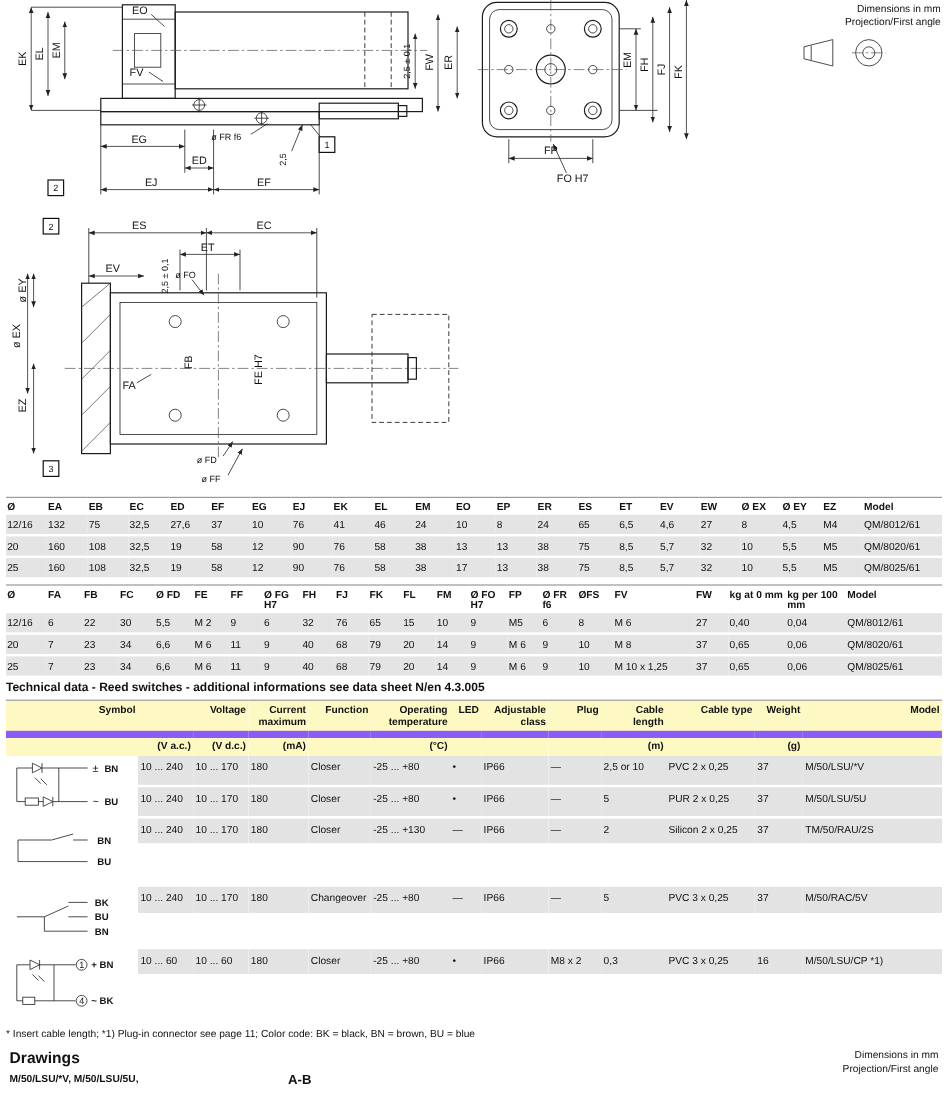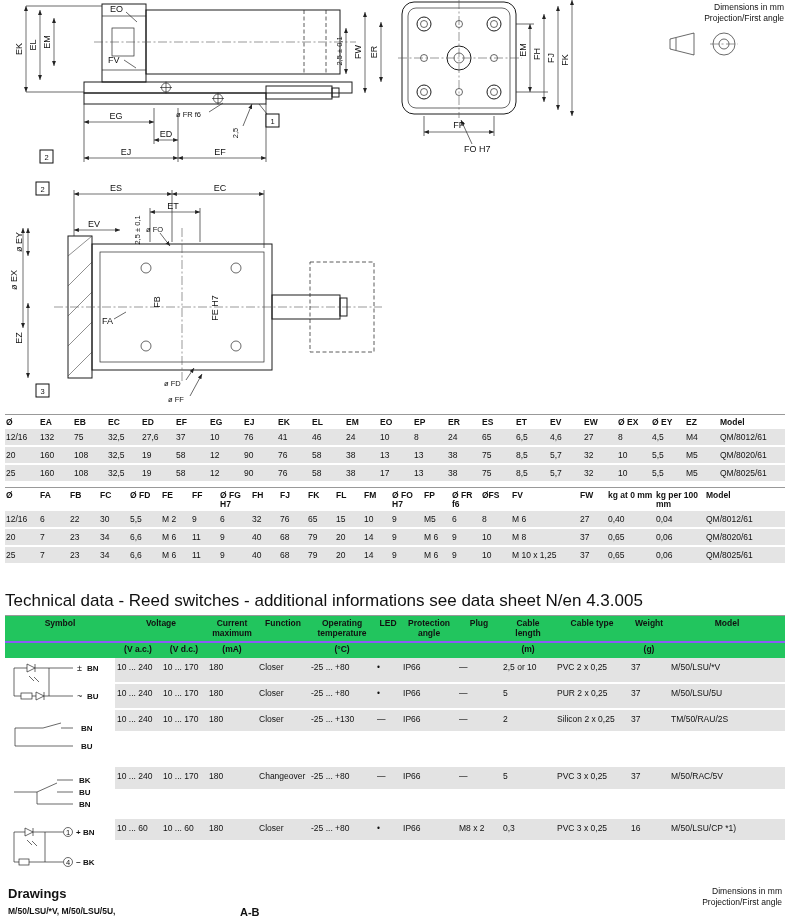--- a/index.html
+++ b/index.html
@@ -28,26 +28,26 @@
   .legend{position:absolute;left:445px;top:212px;font-size:8.5px;line-height:16px}
   .lbox{display:inline-block;width:11px;height:11px;border:1px solid #111;font-size:7.5px;line-height:10px;text-align:center;margin-right:6px;vertical-align:middle;background:#fff}
 
   
   table{border-collapse:collapse}
   .dim-table{width:780px;margin:4px 5px 0;font-size:8.5px;table-layout:fixed;border-top:1px solid #999}
   .dim-table th{font-weight:bold;text-align:left;vertical-align:top;padding:3px 1px 2px;background:#fff;white-space:normal;line-height:9px}
   .dim-table td{text-align:left;vertical-align:top;padding:3px 1px;background:#e4e4e4;border-bottom:2px solid #fff;white-space:nowrap}
 
   .note{margin:5px 5px 0;font-size:8.5px}
-  .tech-heading{margin:26px 5px 4px;font-size:17px;font-weight:normal}
+  .tech-heading{margin:3px 5px 4px;font-size:10px;font-weight:bold}
 
   
   .reed{width:780px;margin:2px 5px 0;font-size:8.5px;table-layout:fixed;border-top:1px solid #999}
-  .reed th{font-weight:bold;text-align:center;vertical-align:top;padding:3px 2px;line-height:9.5px;background:#22c55e}
-  .reed tr.rh2 th{border-top:2px solid #8b5cf6;padding:2px 2px 3px}
+  .reed th{font-weight:bold;text-align:right;vertical-align:top;padding:3px 2px;line-height:9.5px;background:#fef9c3}
+  .reed tr.rh2 th{border-top:6px solid #8b5cf6;padding:2px 2px 3px}
   .reed td{text-align:left;vertical-align:top;padding:4px 2px 0;white-space:nowrap;overflow:hidden}
   .reed tr.g1 td{background:#e3e3e3;height:21px;border-bottom:2px solid #fff}
   .reed tr.g2 td{height:58px;background:linear-gradient(to bottom,#e3e3e3 0px,#e3e3e3 21px,#fff 21px,#fff 100%)}
   .reed tr.g3 td{height:52px;background:linear-gradient(to bottom,#e3e3e3 0px,#e3e3e3 22px,#fff 22px,#fff 100%)}
   .reed tr.g4 td{height:50px;background:linear-gradient(to bottom,#e3e3e3 0px,#e3e3e3 21px,#fff 21px,#fff 100%)}
   .reed td.sym{background:#fff !important;vertical-align:middle;padding:2px 4px;border-bottom:2px solid #fff}
 
   .footnote{margin:6px 5px 0;font-size:8.5px}
 
   .bottom{position:relative;height:40px;margin-top:8px}
@@ -507,21 +507,21 @@
       <col style="width:116px">
     </colgroup>
     <thead>
       <tr class="rh1">
         <th>Symbol</th>
         <th colspan="2">Voltage</th>
         <th>Current maximum</th>
         <th>Function</th>
         <th>Operating temperature</th>
         <th>LED</th>
-        <th>Protection angle</th>
+        <th>Adjustable class</th>
         <th>Plug</th>
         <th>Cable length</th>
         <th>Cable type</th>
         <th>Weight</th>
         <th>Model</th>
       </tr>
       <tr class="rh2">
           <th></th>
           <th>(V a.c.)</th>
           <th>(V d.c.)</th>
@@ -683,20 +683,21 @@
           <td>IP66</td>
           <td>M8 x 2</td>
           <td>0,3</td>
           <td>PVC 3 x 0,25</td>
           <td>16</td>
           <td>M/50/LSU/CP *1)</td>
         </tr>
     </tbody>
   </table>
 
+  <div class="footnote">* Insert cable length; *1) Plug-in connector see page 11; Color code: BK = black, BN = brown, BU = blue</div>
 
   <div class="bottom">
     <div class="b-title">Drawings</div>
     <div class="b-models">M/50/LSU/*V, M/50/LSU/5U,</div>
     <div class="b-ab">A-B</div>
     <div class="b-right">
       <div>Dimensions in mm</div>
       <div>Projection/First angle</div>
     </div>
   </div>

